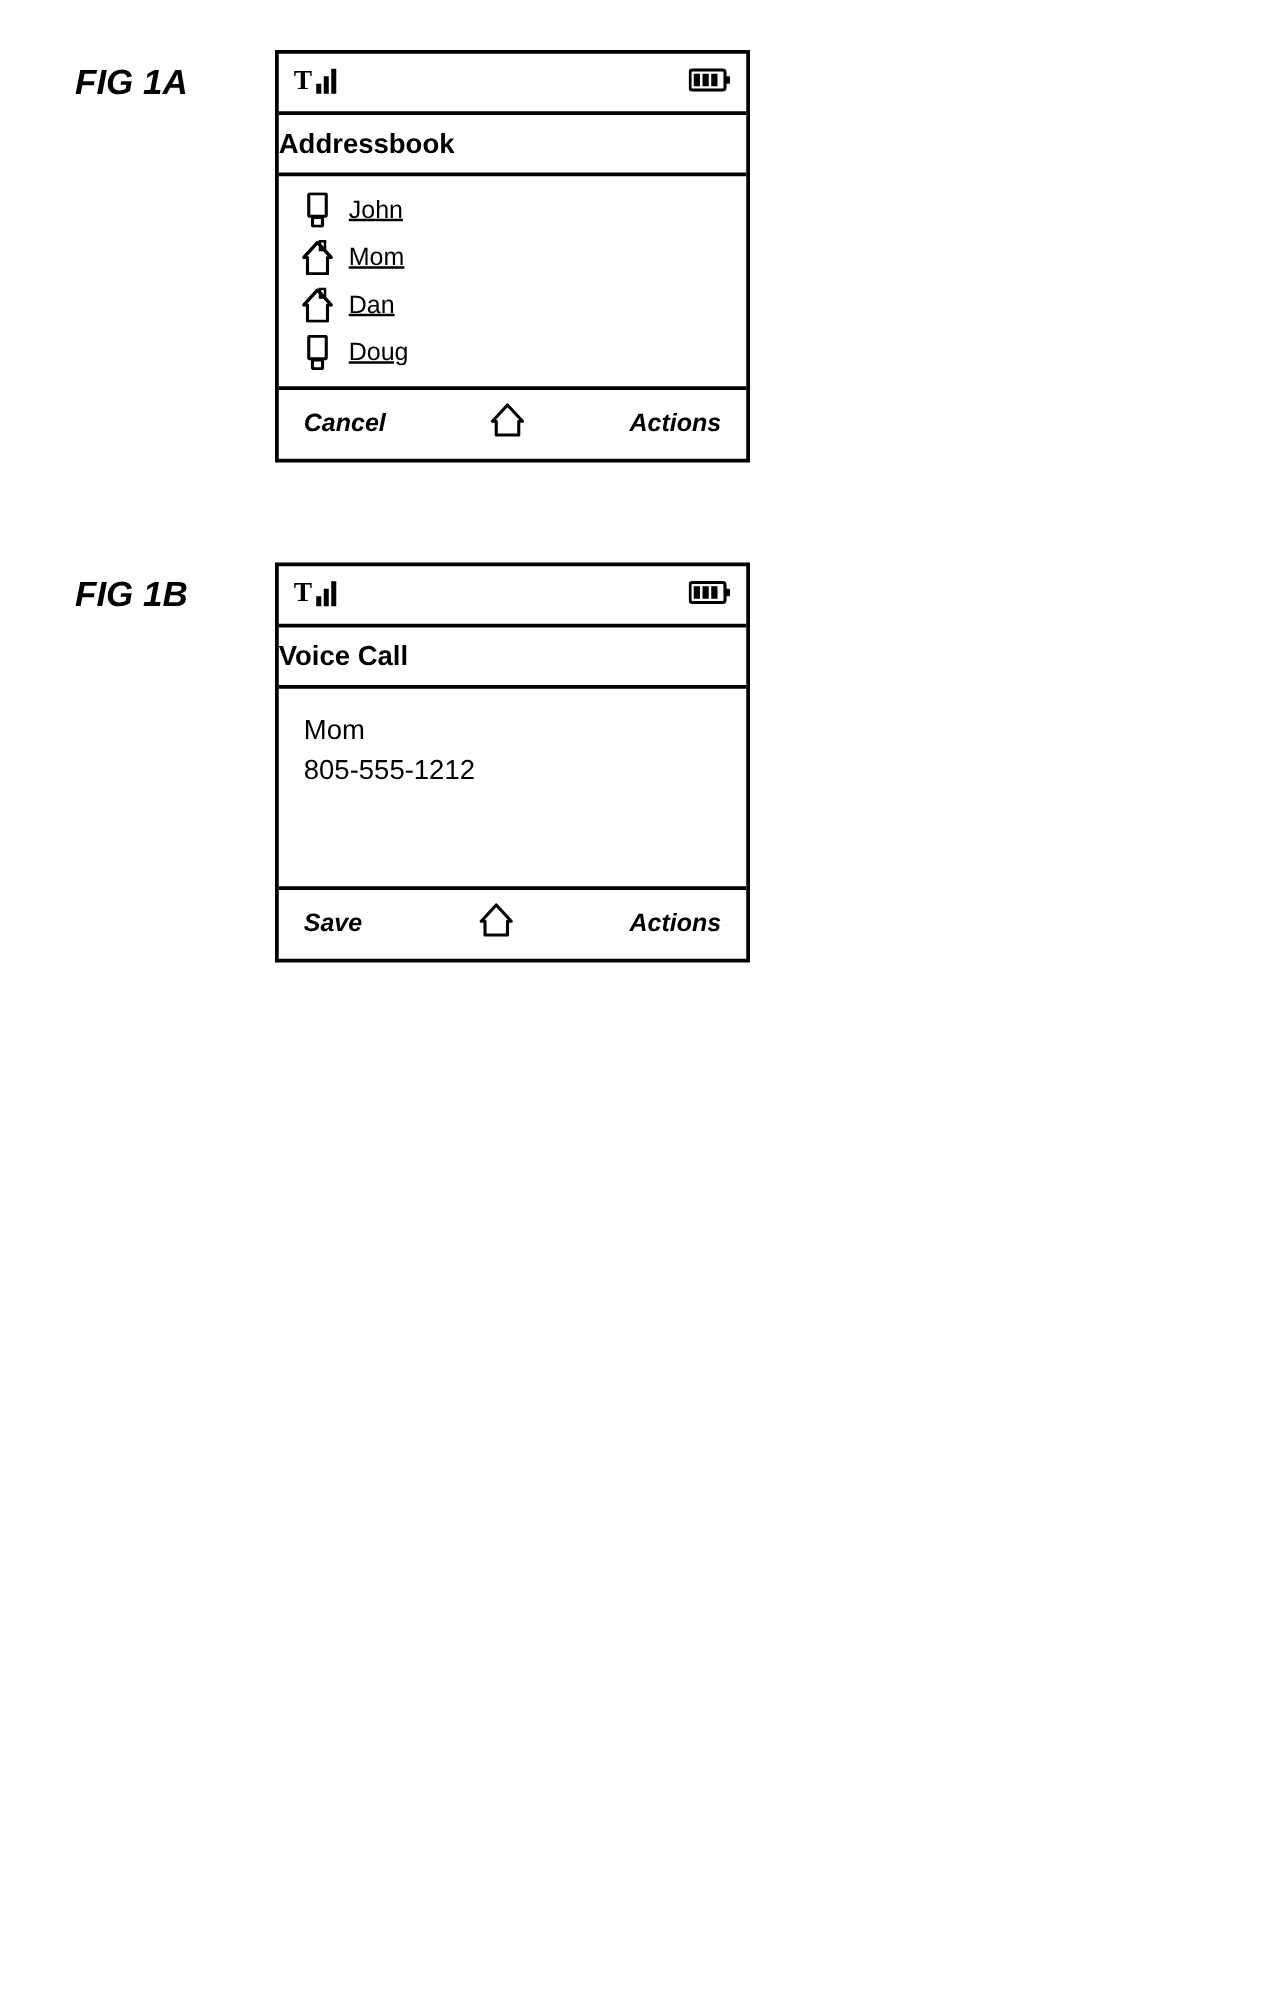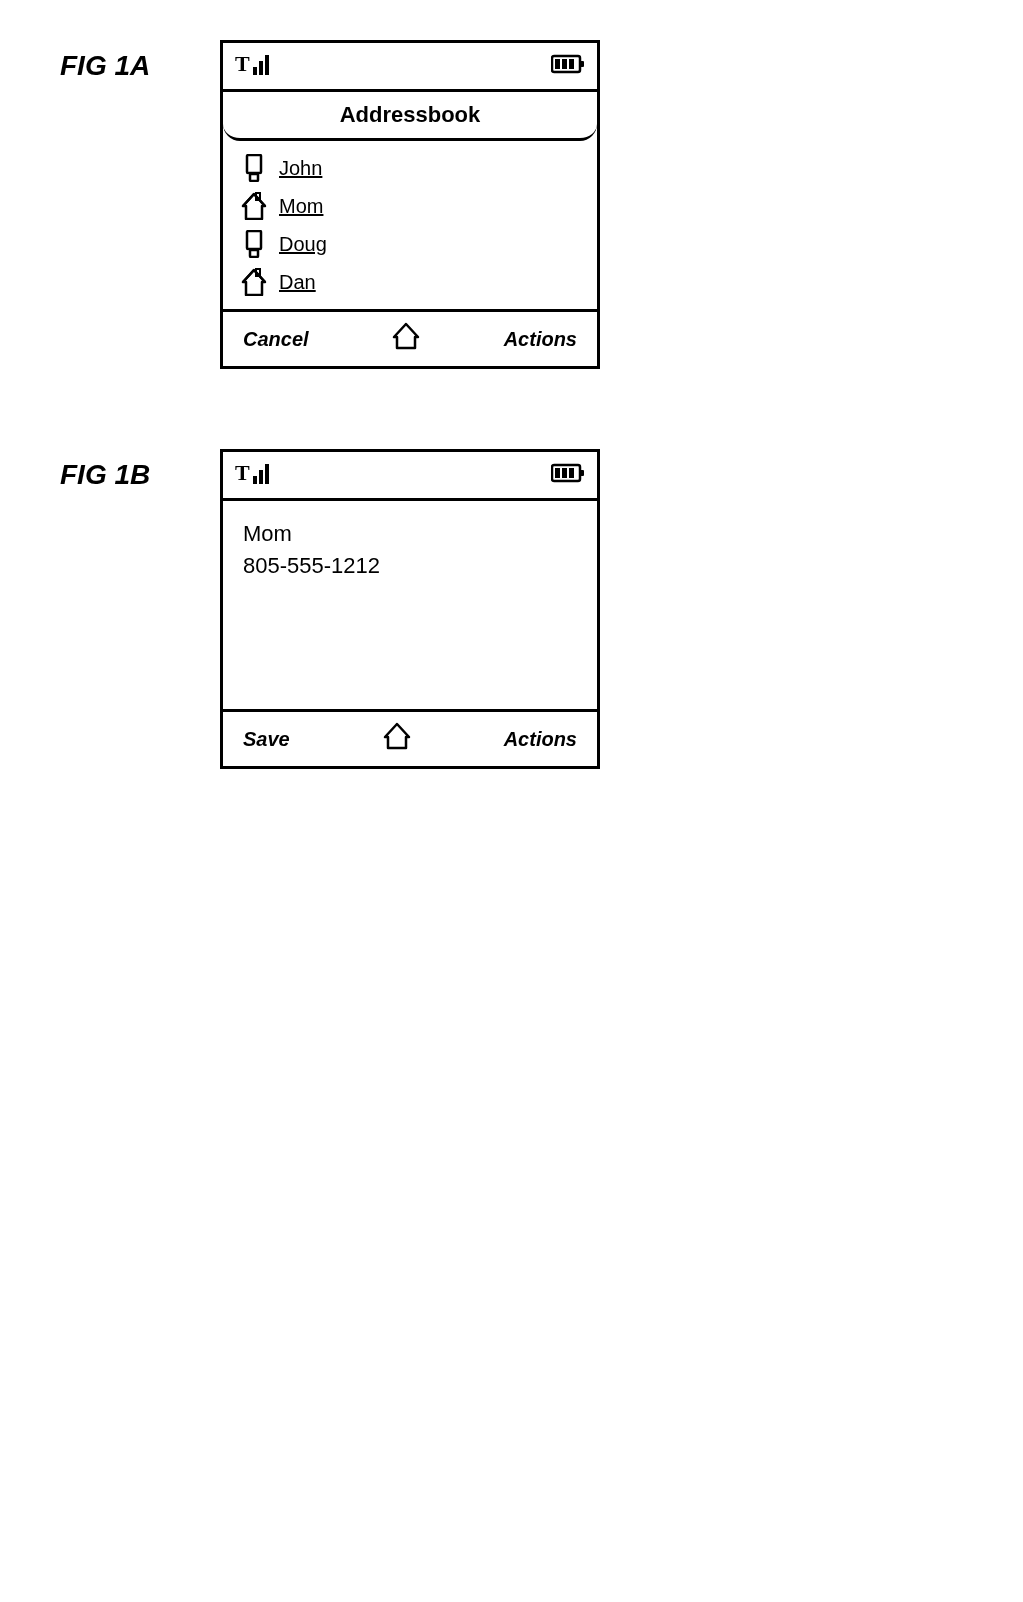--- a/index.html
+++ b/index.html
@@ -52,23 +52,22 @@
       font-family: serif;
     }
 
     .battery-icon {
       font-size: 18px;
     }
 
     
     .screen-title-area {
       border-bottom: 3px solid #000;
-      text-align: center;
+      text-align: left;
       padding: 10px 0;
-      border-radius: 17px;
     }
 
     .screen-title {
       font-size: 22px;
       font-weight: 900;
       color: #000;
     }
 
     
     .contact-list {
@@ -195,38 +194,38 @@
             <line x1="13" y1="2" x2="2" y2="14" stroke="#000" stroke-width="2.5"></line>
             <line x1="13" y1="2" x2="24" y2="14" stroke="#000" stroke-width="2.5"></line>
             <rect x="15" y="1" width="4" height="7" stroke="#000" stroke-width="2" fill="none"></rect>
           </svg>
         </span>
         <span class="contact-name">Mom</span>
       </div>
 
       <div class="contact-item">
         <span class="contact-icon">
-          <svg width="22" height="28" viewBox="0 0 22 28" fill="none" xmlns="http://www.w3.org/2000/svg">
-            <rect x="4" y="1" width="14" height="18" rx="1" stroke="#000" stroke-width="2.5" fill="none"></rect>
-            <rect x="7" y="20" width="8" height="7" rx="1" stroke="#000" stroke-width="2.5" fill="none"></rect>
-          </svg>
-        </span>
-        <span class="contact-name">Doug</span>
-      </div>
-
-      <div class="contact-item">
-        <span class="contact-icon">
           <svg width="26" height="28" viewBox="0 0 26 28" fill="none" xmlns="http://www.w3.org/2000/svg">
             <polygon points="13,2 2,14 5,14 5,27 21,27 21,14 24,14" stroke="#000" stroke-width="2.5" fill="none" stroke-linejoin="round"></polygon>
             <line x1="13" y1="2" x2="2" y2="14" stroke="#000" stroke-width="2.5"></line>
             <line x1="13" y1="2" x2="24" y2="14" stroke="#000" stroke-width="2.5"></line>
             <rect x="15" y="1" width="4" height="7" stroke="#000" stroke-width="2" fill="none"></rect>
           </svg>
         </span>
         <span class="contact-name">Dan</span>
+      </div>
+
+      <div class="contact-item">
+        <span class="contact-icon">
+          <svg width="22" height="28" viewBox="0 0 22 28" fill="none" xmlns="http://www.w3.org/2000/svg">
+            <rect x="4" y="1" width="14" height="18" rx="1" stroke="#000" stroke-width="2.5" fill="none"></rect>
+            <rect x="7" y="20" width="8" height="7" rx="1" stroke="#000" stroke-width="2.5" fill="none"></rect>
+          </svg>
+        </span>
+        <span class="contact-name">Doug</span>
       </div>
 
     </div>
 
     <div class="toolbar">
       <span class="toolbar-btn">Cancel</span>
       <span class="toolbar-center-icon">
         <svg width="28" height="28" viewBox="0 0 28 28" fill="none" xmlns="http://www.w3.org/2000/svg">
           <polygon points="14,2 2,15 5,15 5,26 23,26 23,15 26,15" stroke="#000" stroke-width="2.5" fill="none" stroke-linejoin="round"></polygon>
         </svg>
@@ -255,20 +254,23 @@
         <svg width="34" height="22" viewBox="0 0 34 22" fill="none" xmlns="http://www.w3.org/2000/svg">
           <rect x="1" y="3" width="28" height="16" rx="2" ry="2" stroke="#000" stroke-width="2.5" fill="none"></rect>
           <rect x="29" y="8" width="4" height="6" rx="1" fill="#000"></rect>
           <rect x="4" y="6" width="5" height="10" fill="#000"></rect>
           <rect x="11" y="6" width="5" height="10" fill="#000"></rect>
           <rect x="18" y="6" width="5" height="10" fill="#000"></rect>
         </svg>
       </span>
     </div>
 
+    <div class="screen-title-area">
+      <span class="screen-title">Voice Call</span>
+    </div>
 
     <div class="screen-content">
       <div class="contact-display-name">Mom</div>
       <div class="contact-display-number">805-555-1212</div>
     </div>
 
     <div class="toolbar">
       <span class="toolbar-btn">Save</span>
       <span class="toolbar-center-icon">
         <svg width="28" height="28" viewBox="0 0 28 28" fill="none" xmlns="http://www.w3.org/2000/svg">

